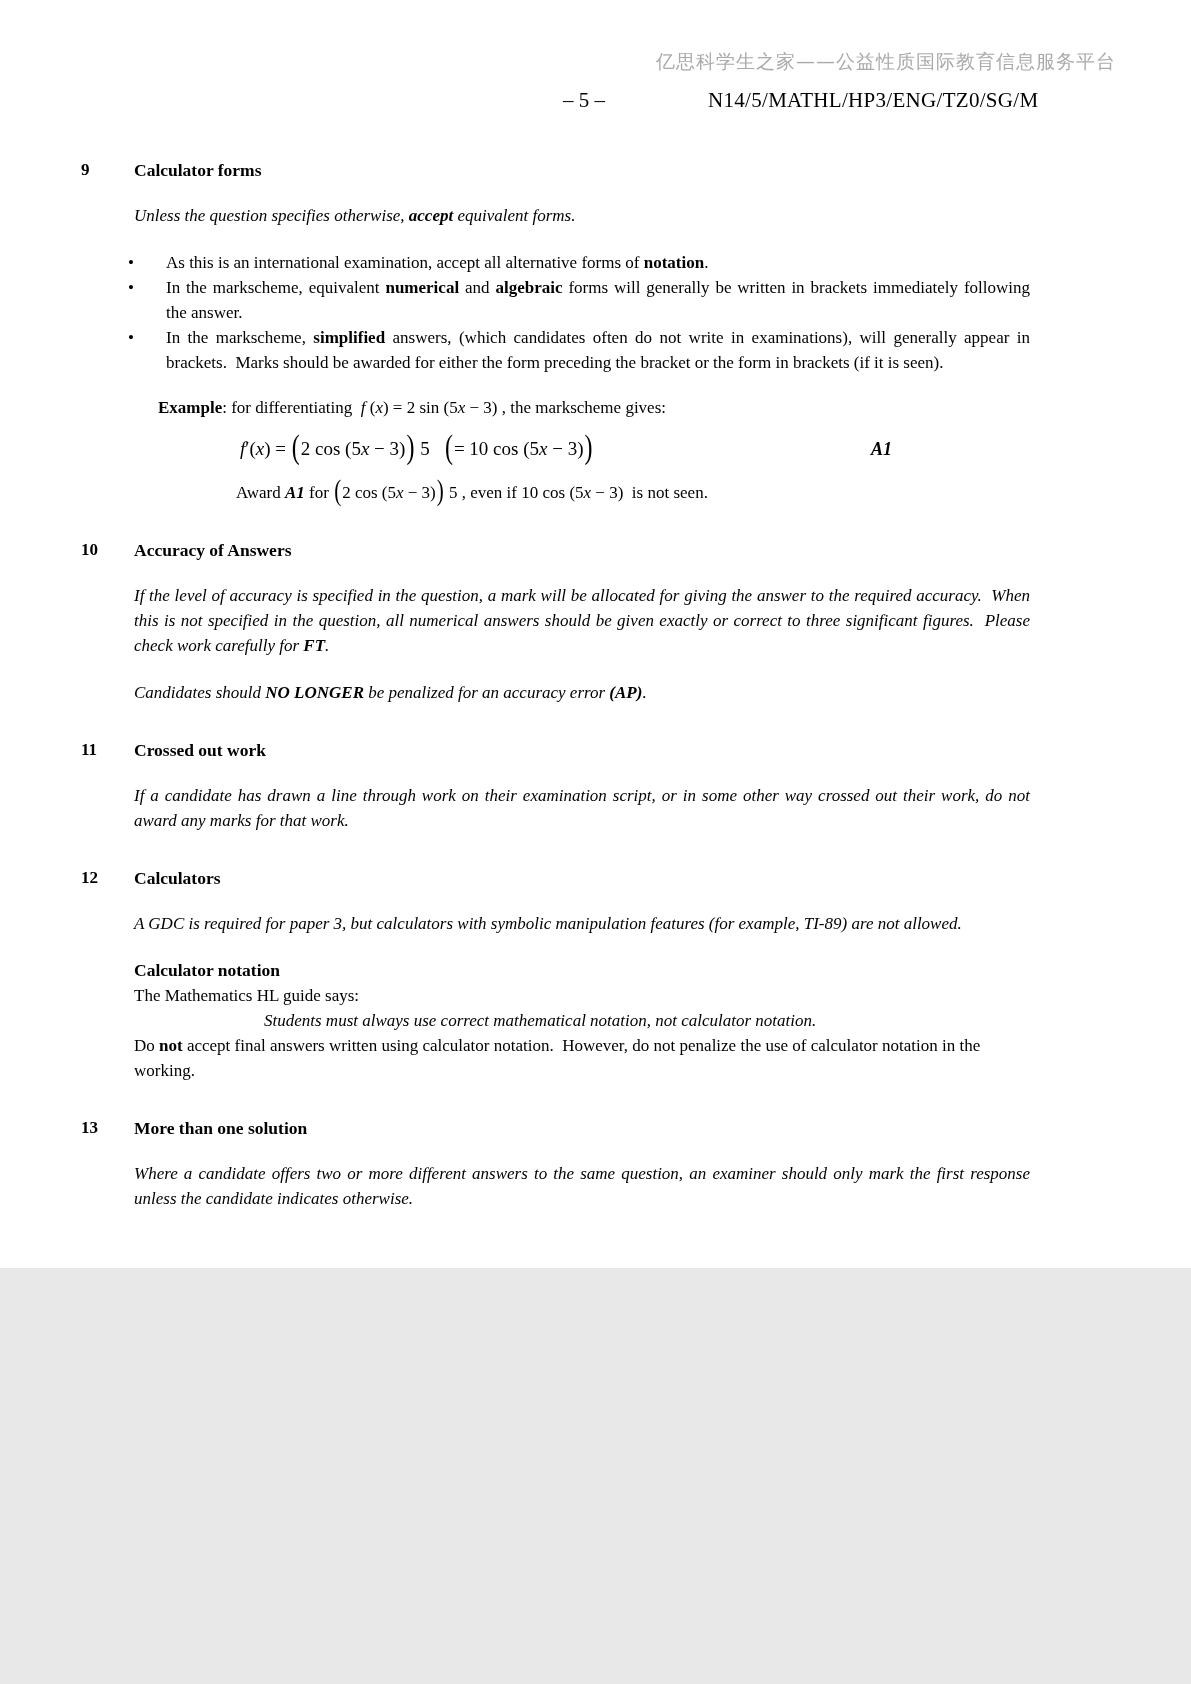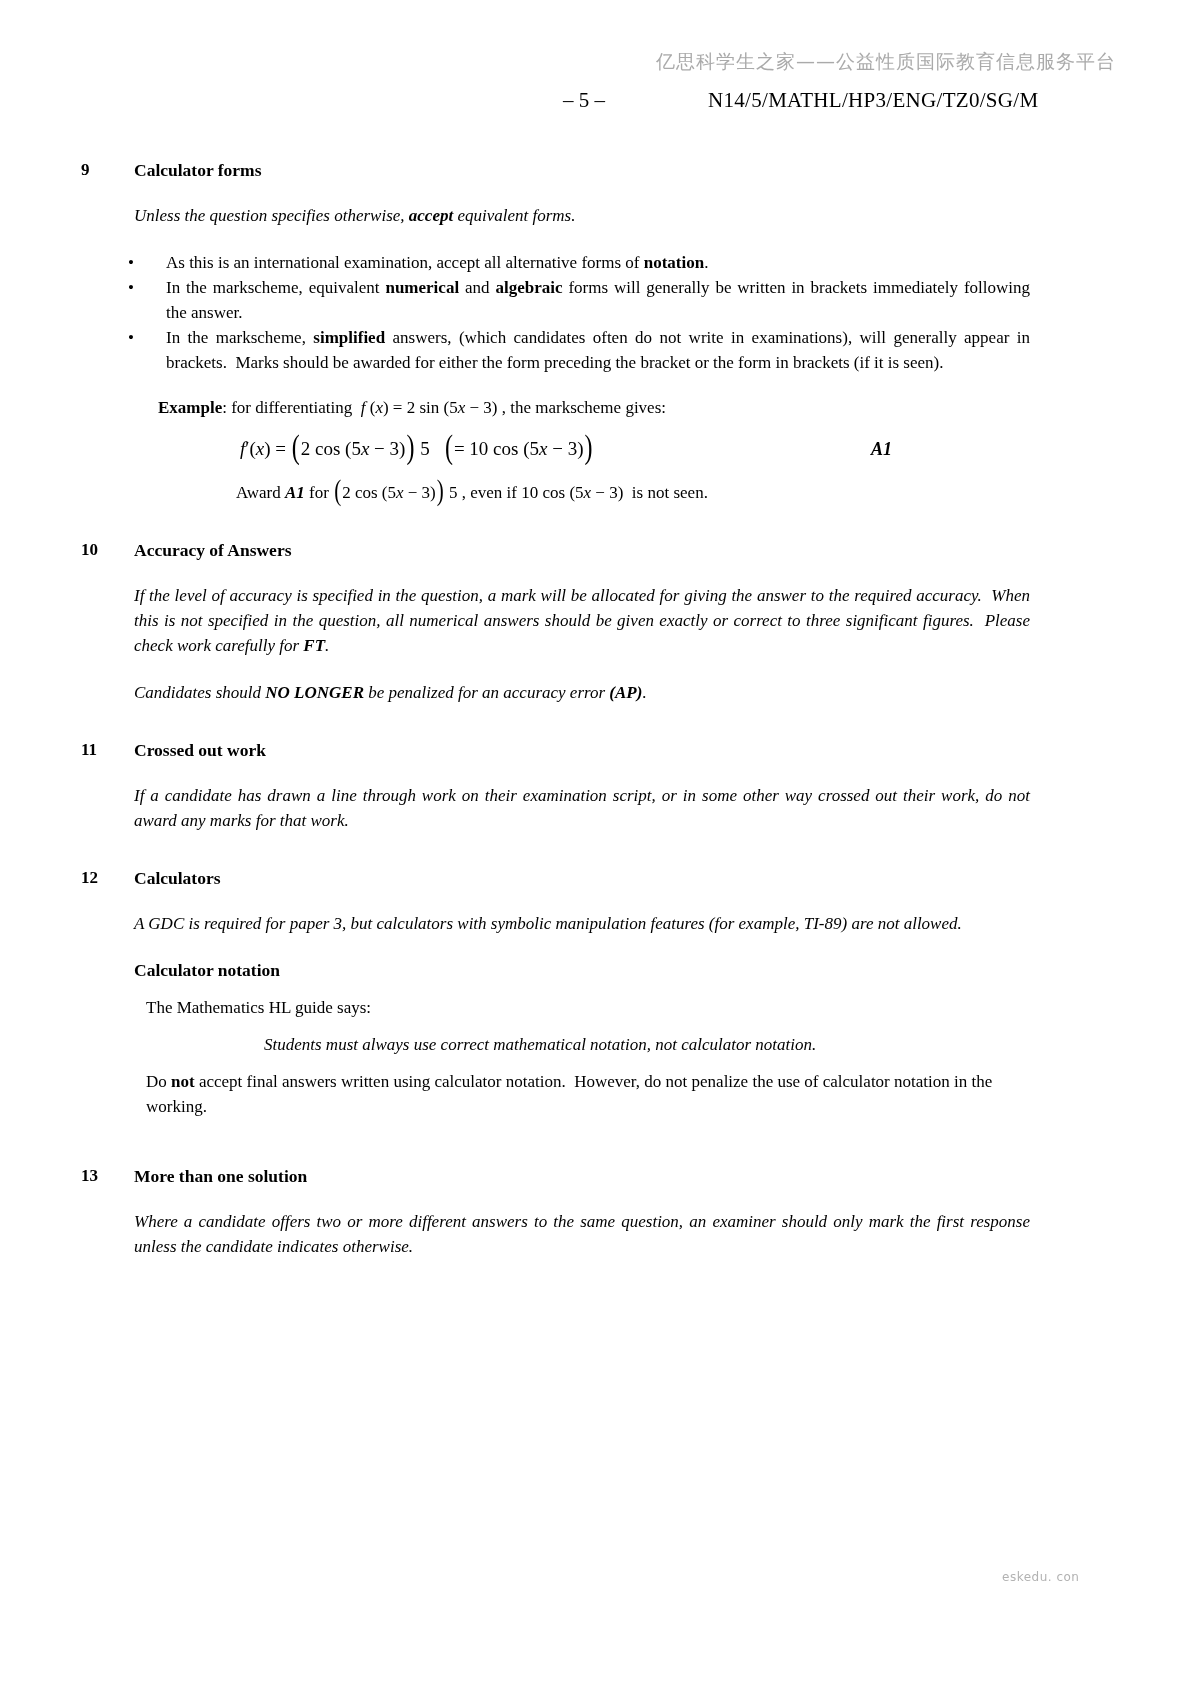--- a/index.html
+++ b/index.html
@@ -1,18 +1,18 @@
 <!DOCTYPE html>
 <html><head>
 <meta charset="utf-8">
 <style>
   html,body { margin:0; padding:0; background:#e8e8e8; }
   .page {
     position:relative;
-    width:1191px; height:1684px;
+    width:1191px; height:1268px;
     margin:0 auto;
     background:#ffffff;
     font-family:"Liberation Serif", serif;
     font-size:17px; color:#000;
     overflow:hidden;
   }
 
   
   .cn-watermark {
     position:absolute; top:49px; left:656px;
@@ -77,21 +77,21 @@
     margin:0 106px 16px 106px;
     line-height:30px; margin-bottom:16px;
   }
   .formula { font-size:19px; white-space:pre; }
   .formula .s-bp { font-size:24px; }
   .mark { margin-left:auto; margin-right:32px; font-weight:bold; font-style:italic; font-size:18px; }
   .award { margin-left:102px !important; text-align:left !important; }
 
   
   .subhead { font-size:17.5px; font-weight:bold; margin:0; line-height:25px; }
-  .tight { margin:12px !important; text-align:left !important; }
+  .tight { margin:0 !important; text-align:left !important; }
   .quote-line { margin:0 0 0 130px !important; text-align:left !important; }
 
   
   .footer-watermark {
     position:absolute; top:1570px; left:1002px;
     font-family:"DejaVu Sans", sans-serif;
     font-size:12px; color:#b2b2b2; letter-spacing:0.5px;
     white-space:nowrap;
   }
 </style>

